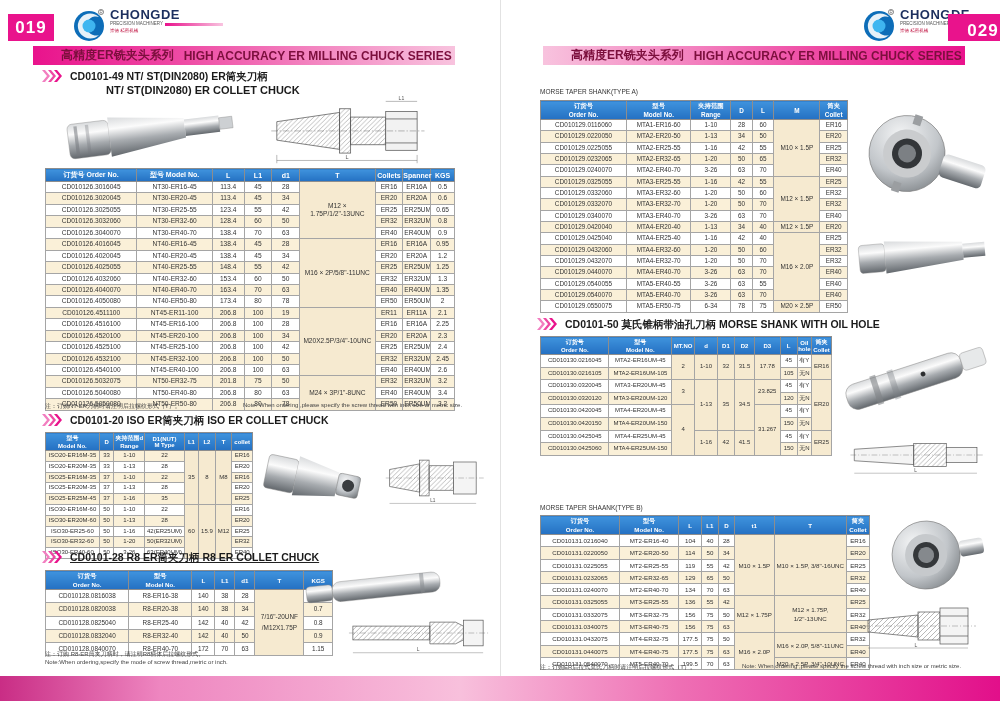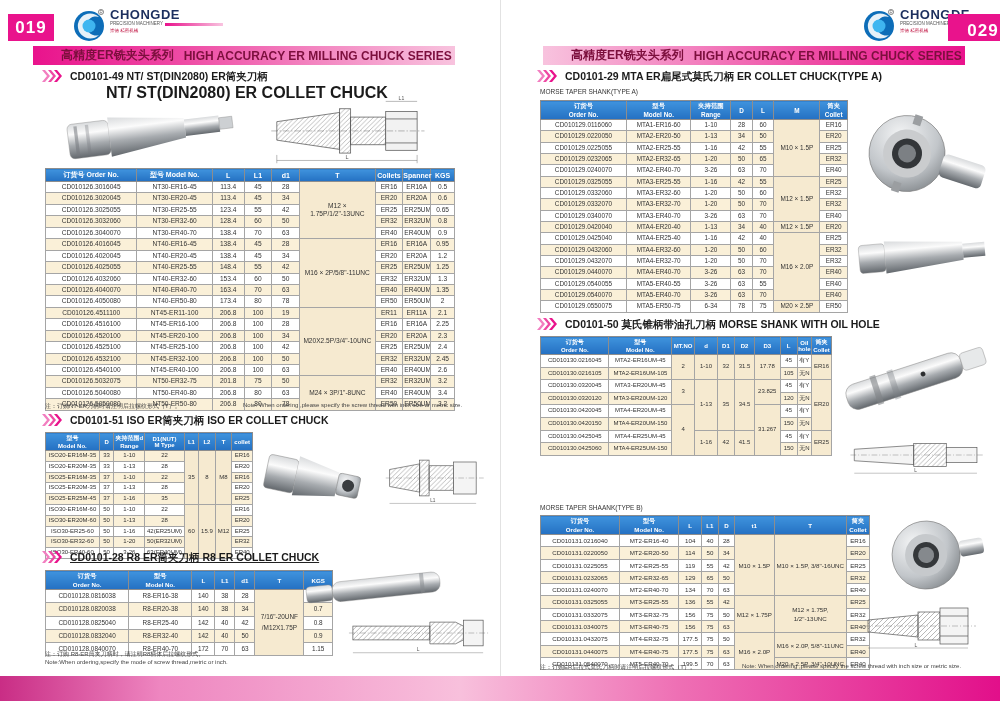--- a/index.html
+++ b/index.html
@@ -18,21 +18,21 @@
   .logo-dash{display:inline-block;width:58px;height:3px;background:linear-gradient(90deg,#e9138c,#f9c4e0);}
   .logo-zh{font-size:4.5px;color:#b03;margin-top:2px;}
   
   .banner{display:flex;align-items:center;gap:10px;padding-left:28px;box-sizing:border-box;
           font-weight:bold;color:#7c0f3d;font-size:12px;white-space:nowrap;}
   .banner-l{background:linear-gradient(90deg,#e9138c 0%,#ee4aa4 35%,#f8c3de 100%);}
   .banner-r{background:linear-gradient(270deg,#e9138c 0%,#ee4aa4 35%,#f8c3de 100%);}
   
   .sect{display:flex;align-items:flex-start;gap:6px;}
   .sect-title{font-size:10.5px;font-weight:bold;color:#1a1a1a;white-space:nowrap;}
-  .sect-sub{font-size:16px;font-weight:bold;color:#1a1a1a;white-space:nowrap;text-align:center;}
+  .sect-sub{font-size:11px;font-weight:bold;color:#1a1a1a;white-space:nowrap;text-align:center;}
   .mini-label{font-size:6.5px;color:#333;}
   .note{font-size:6px;color:#444;white-space:nowrap;}
   
   table.dtab{border-collapse:collapse;width:100%;table-layout:fixed;background:#fff;}
   table.dtab th{background:linear-gradient(#3f93dd,#2470c2);color:#fff;font-weight:bold;
       border:1px solid #8d8d8d;text-align:center;white-space:pre-line;padding:1px 0;}
   table.dtab td{border:1px solid #a5a5a5;text-align:center;color:#333;
       white-space:pre-line;overflow:hidden;padding:1px 1px;}
   table.dtab td.merged{background:#f6ead0;}
   .alt-even tbody tr:nth-child(even) td:not(.merged){background:#faf0d8;}
@@ -375,21 +375,21 @@
     </div>
   <div class="abs note" style="left:45px;top:402px;">注：订购NT-ER刀柄时请注明后拉螺纹形式（T）。</div>
   <div class="abs note" style="left:243px;top:402px;">Note: When ordering ,please specify the screw thread with inch size or metric size.</div>
 
   <div class="abs sect" style="left:42px;top:414px;">
     <svg width="22" height="12" viewBox="0 0 22 12">
       <polygon points="0,0 5,6 0,12 3,12 8,6 3,0" fill="#f27ec0"></polygon>
       <polygon points="6,0 11,6 6,12 9,12 14,6 9,0" fill="#ee49a4"></polygon>
       <polygon points="12,0 17,6 12,12 15,12 20,6 15,0" fill="#e9138c"></polygon>
     </svg>
-    <div class="sect-title">CD0101-51  ISO ER筒夹刀柄  ISO ER COLLET CHUCK</div>
+    <div class="sect-title">CD0101-20  ISO ER筒夹刀柄  ISO ER COLLET CHUCK</div>
   </div>
   <div class="abs alt-odd t2" style="left:45px;top:432px;width:208px;">
       <table class="dtab">
         <colgroup>
           <col style="width: 26%;">
           <col style="width: 7%;">
           <col style="width: 15%;">
           <col style="width: 19%;">
           <col style="width: 7%;">
           <col style="width: 8%;">
@@ -630,28 +630,20 @@
   </div>
   <div class="abs pageno" style="left:948px;top:14px;width:70px;height:27px;align-items:flex-end;">
     <span>029</span>
   </div>
 
   <div class="abs banner banner-r" style="left:543px;top:46px;width:422px;height:19px;">
     <span>高精度ER铣夹头系列</span>
     <span>HIGH ACCURACY ER MILLING CHUCK SERIES</span>
   </div>
 
-  <div class="abs sect" style="left:537px;top:70px;">
-    <svg width="22" height="12" viewBox="0 0 22 12">
-      <polygon points="0,0 5,6 0,12 3,12 8,6 3,0" fill="#f27ec0"></polygon>
-      <polygon points="6,0 11,6 6,12 9,12 14,6 9,0" fill="#ee49a4"></polygon>
-      <polygon points="12,0 17,6 12,12 15,12 20,6 15,0" fill="#e9138c"></polygon>
-    </svg>
-    <div class="sect-title">CD0101-29  MTA ER扁尾式莫氏刀柄  ER COLLET CHUCK(TYPE A)</div>
-  </div>
   <div class="abs mini-label" style="left:540px;top:88px;">MORSE TAPER SHANK(TYPE A)</div>
 
   <div class="abs alt-even t4" style="left:540px;top:100px;width:308px;">
       <table class="dtab">
         <colgroup>
           <col style="width: 28%;">
           <col style="width: 21%;">
           <col style="width: 13%;">
           <col style="width: 7%;">
           <col style="width: 7%;">

